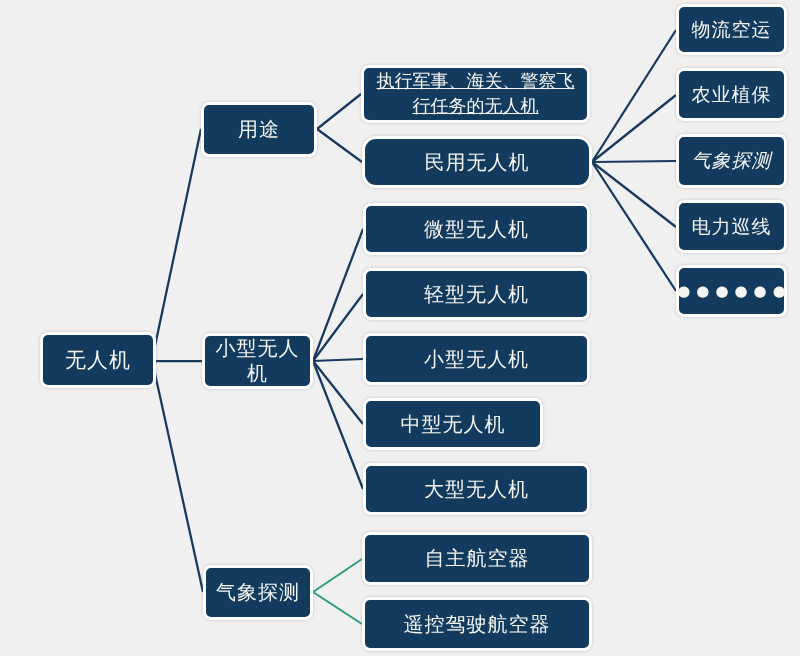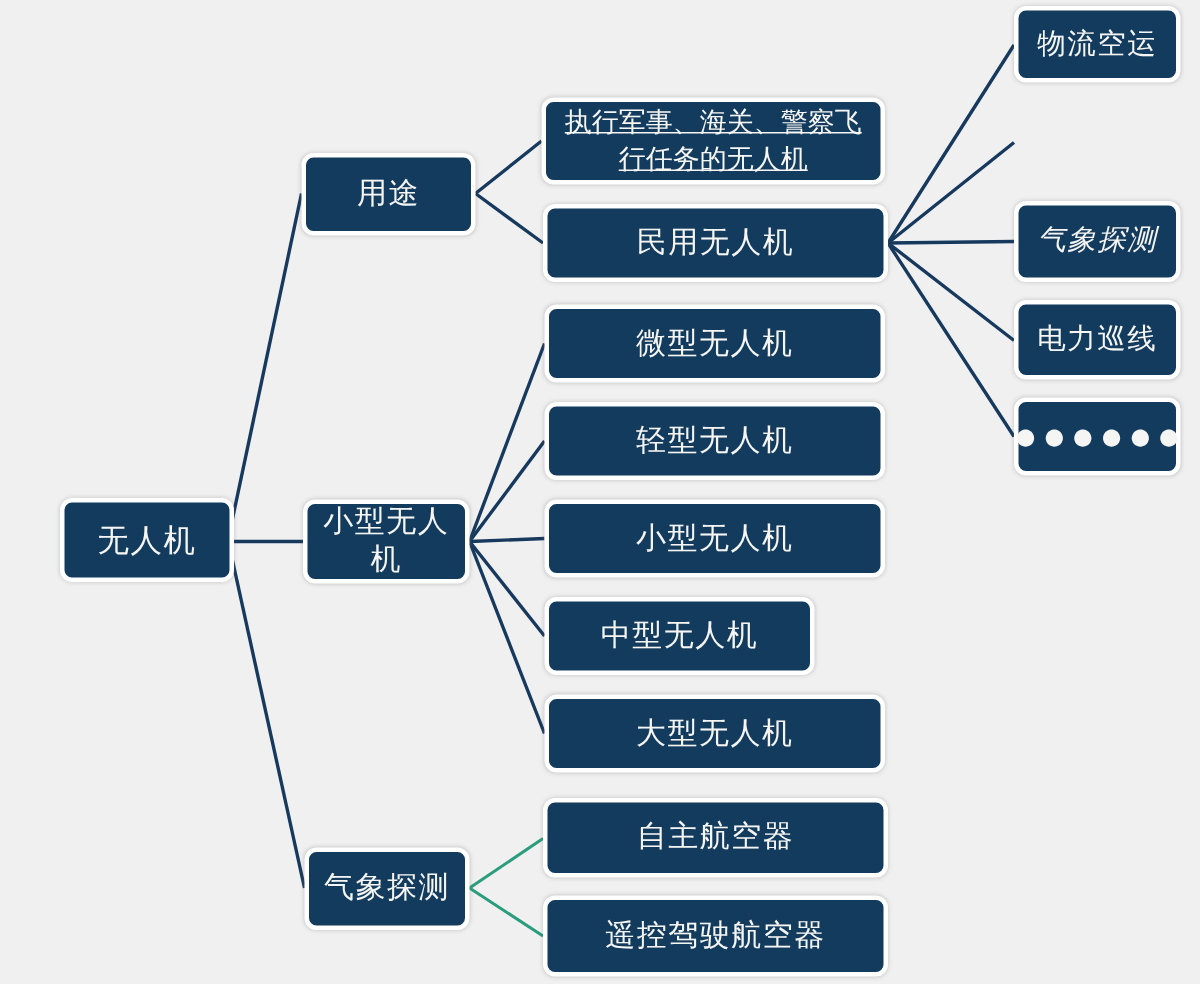--- a/index.html
+++ b/index.html
@@ -66,23 +66,24 @@
     <line class="edge-green" x1="313" y1="592" x2="362" y2="624"></line>
   </svg>
 
   <div class="node" style="left:40px;top:332px;width:116px;height:56px;font-size:21px;">无人机</div>
 
   <div class="node" style="left:201px;top:102px;width:116px;height:55px;">用途</div>
   <div class="node" style="left:202px;top:333px;width:111px;height:56px;">小型无人机</div>
   <div class="node" style="left:203px;top:565px;width:110px;height:55px;">气象探测</div>
 
   <div class="node multi" style="left:361px;top:65px;width:229px;height:58px;">执行军事、海关、警察飞行任务的无人机</div>
-  <div class="node" style="left:362px;top:136px;width:230px;height:52px;">民用无人机</div>
+  <div class="node" style="left:362px;top:136px;width:230px;height:52px;border-radius:14px;">民用无人机</div>
 
   <div class="node small" style="left:676px;top:4px;width:111px;height:51px;">物流空运</div>
+  <div class="node small" style="left:676px;top:68px;width:111px;height:53px;">农业植保</div>
   <div class="node small" style="left:676px;top:134px;width:111px;height:54px;font-style:italic;">气象探测</div>
   <div class="node small" style="left:676px;top:200px;width:111px;height:53px;">电力巡线</div>
   <div class="node dots" style="left:676px;top:265px;width:111px;height:52px;">●●●●●●</div>
 
   <div class="node" style="left:363px;top:203px;width:227px;height:52px;">微型无人机</div>
   <div class="node" style="left:363px;top:268px;width:227px;height:52px;">轻型无人机</div>
   <div class="node" style="left:363px;top:333px;width:227px;height:52px;">小型无人机</div>
   <div class="node" style="left:363px;top:398px;width:180px;height:52px;text-align:center;">中型无人机</div>
   <div class="node" style="left:363px;top:463px;width:227px;height:52px;">大型无人机</div>
 

